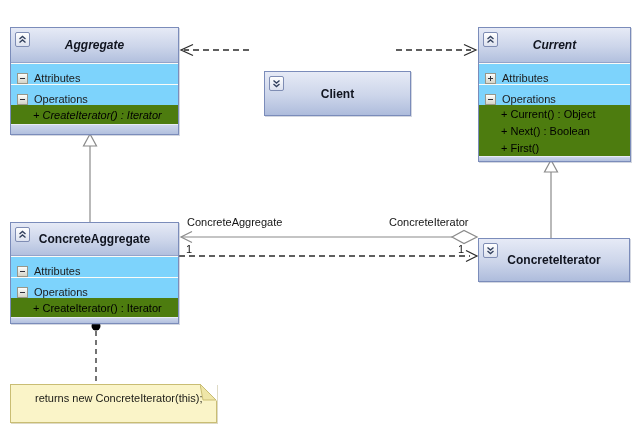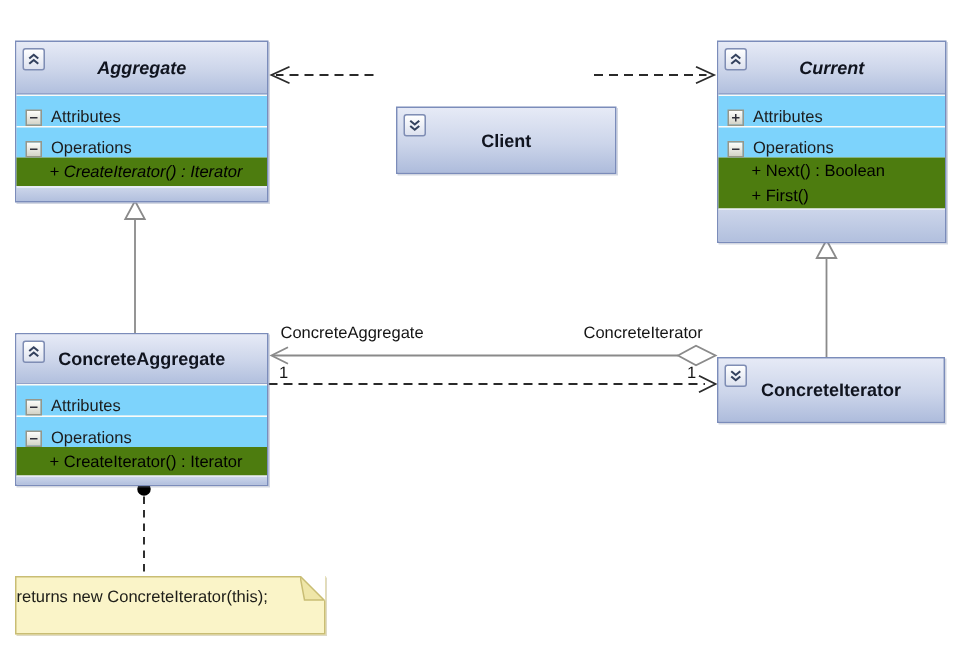--- a/index.html
+++ b/index.html
@@ -28,21 +28,21 @@
   .op-row{flex:0 0 17px;display:flex;align-items:center;background:#4d7c0f;
           padding-left:22px;font-size:11px;color:#000;}
   .op-row.tall{flex:0 0 19px;}
   .op-row.italic{font-style:italic;}
   .uml-footer{flex:1 1 auto;background:linear-gradient(#ccd5ea,#b2c0de);border-top:1px solid #e7ebf5;}
 
   .edge-label{position:absolute;font-size:11px;color:#141414;white-space:nowrap;}
 
   .note{position:absolute;background:#faf4c8;border:1px solid #c9bd74;
         box-shadow:1px 1px 0 rgba(160,150,90,.35);}
-  .note-text{font-size:11px;color:#20201a;padding:7px 4px 0 0;white-space:nowrap;}
+  .note-text{font-size:11px;color:#20201a;padding:7px 4px 0 24px;white-space:nowrap;}
   .note svg{position:absolute;top:-1px;right:-1px;}
 </style>
 </head>
 <body>
 
 <div id="canvas">
 
   <svg class="overlay">
 
     <g>
@@ -136,20 +136,21 @@
           <span class="v"></span>
         </span>
       <span>Attributes</span>
     </div>
     <div class="sec-row">
       <span class="sec-icon">
           <span class="h"></span>
         </span>
       <span>Operations</span>
     </div>
+    <div class="op-row">+ Current() : Object</div>
     <div class="op-row">+ Next() : Boolean</div>
     <div class="op-row">+ First()</div>
     <div class="uml-footer"></div>
   </div>
 
   <div class="uml-class" style="left:10px;top:222px;width:167px;height:100px;">
     <div class="uml-header" style="flex-basis:32px;">
       <span class="hdr-btn">
         <svg width="11" height="11">
           <polyline points="2.5,5 5.5,2.5 8.5,5" fill="none" stroke="#33415e" stroke-width="1.4"></polyline>

